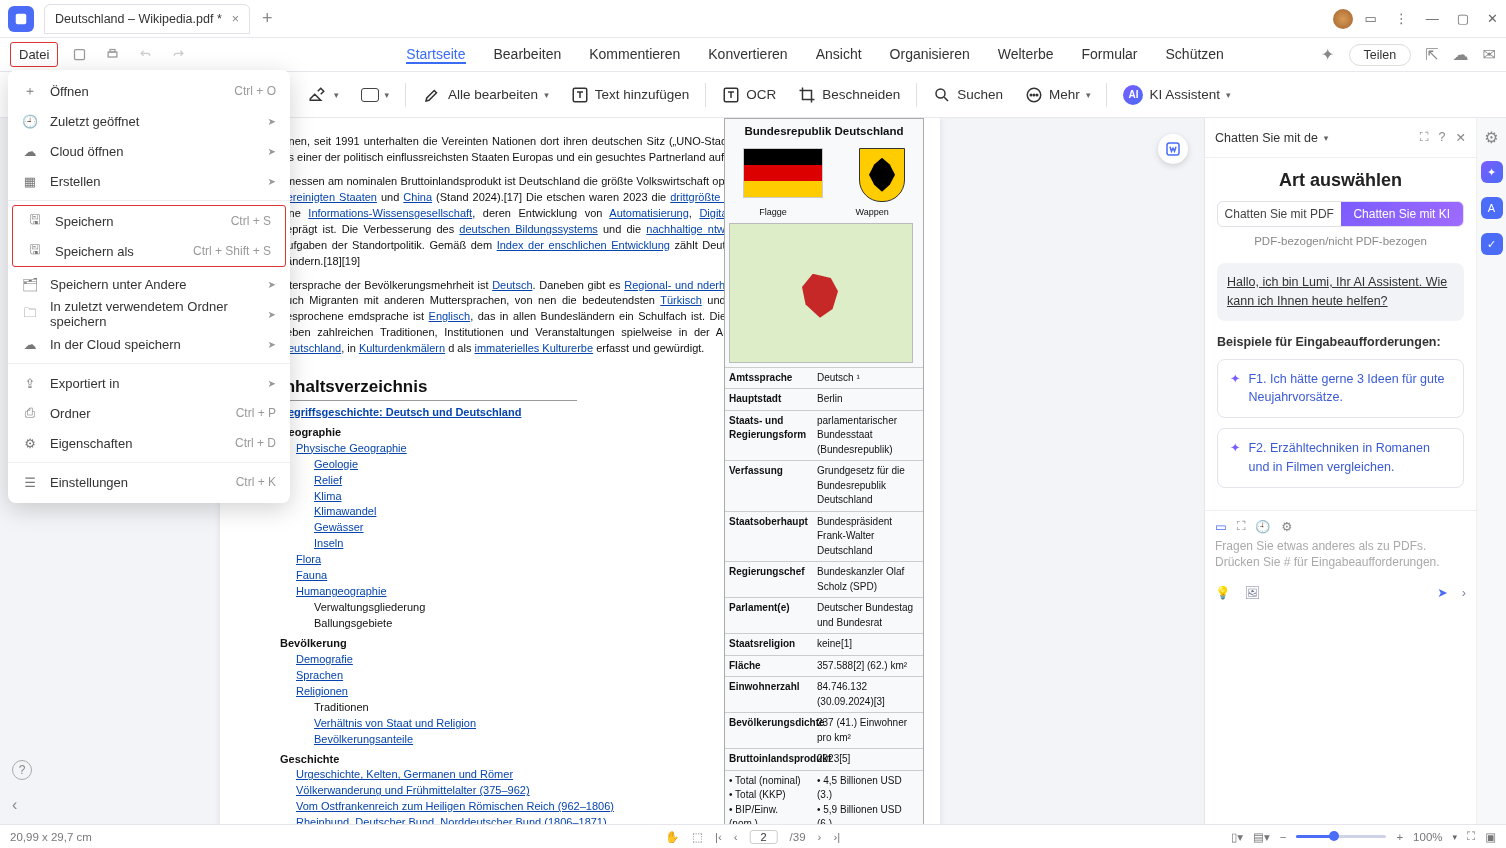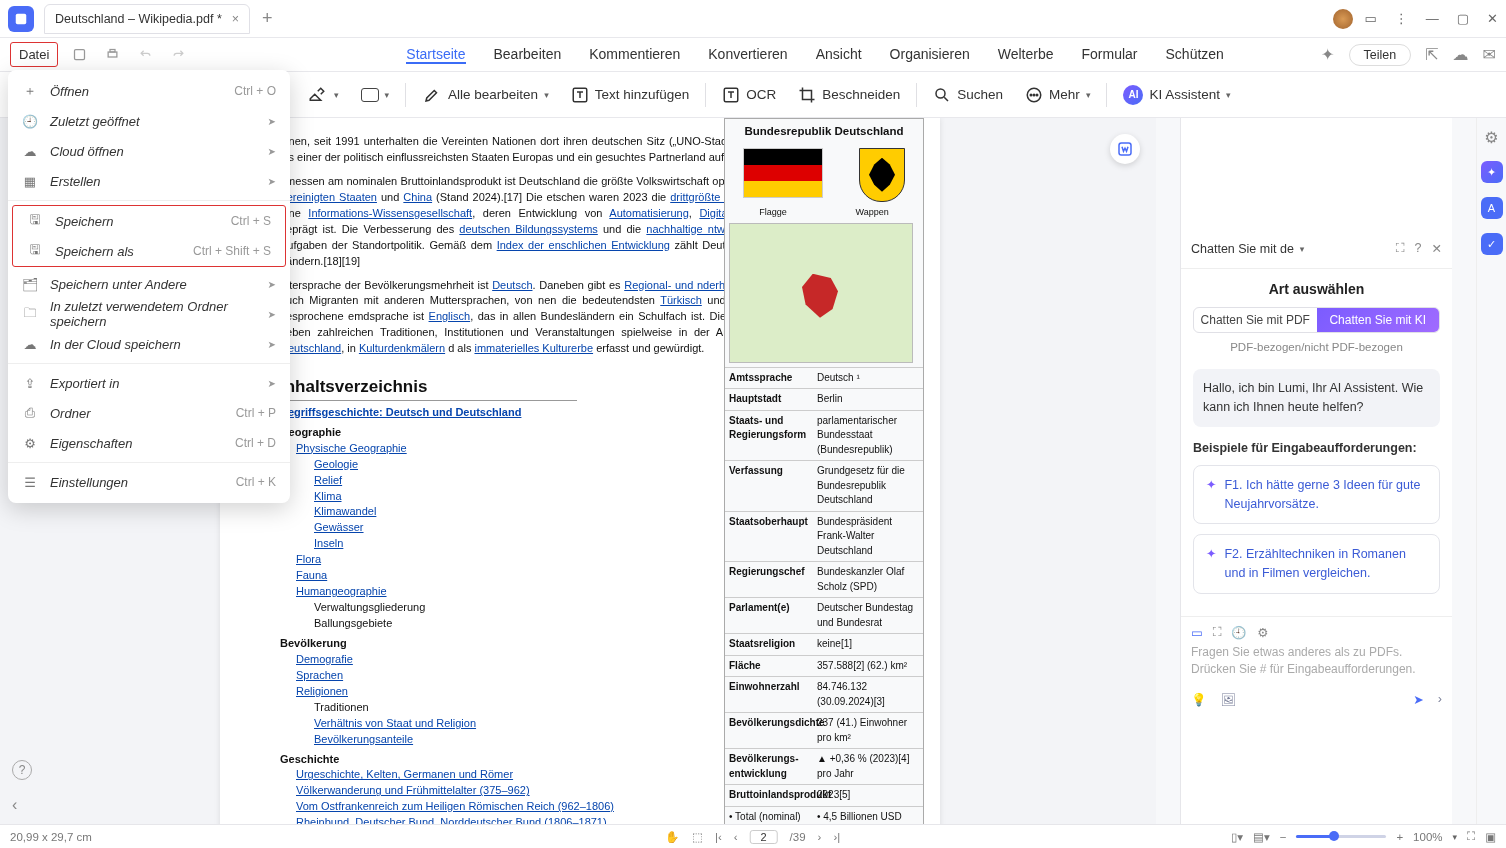--- a/index.html
+++ b/index.html
@@ -29,21 +29,21 @@
 
 
 .ribbon { height: 46px; background: #fff; display: flex; align-items: center; padding: 0 14px 0 300px; gap: 10px; font-size: 13.5px; color: #333; border-bottom: 1px solid #e8e8ec; }
 .ribbon .sep { width: 1px; height: 24px; background: #e0e0e4; }
 .ribbon .itm { display: flex; align-items: center; gap: 6px; padding: 4px 6px; }
 .rect-ic { width: 18px; height: 14px; border: 1.5px solid #444; border-radius: 3px; }
 .ki-ic { width: 20px; height: 20px; border-radius: 50%; background: linear-gradient(135deg,#7b5cff,#4a6cf7); color:#fff; font-size:10px; display:flex; align-items:center; justify-content:center; font-weight:bold;}
 .caret { font-size: 9px; color: #666; }
 
 
-.content { position: absolute; top: 118px; left: 0; right: 0; bottom: 24px; display: flex; gap: 24px; }
+.content { position: absolute; top: 118px; left: 0; right: 0; bottom: 24px; display: flex; }
 .doc-pane { flex: 1; background: #f3f4f7; overflow: hidden; position: relative; }
 .page { position: absolute; left: 220px; top: 0; width: 720px; background: #fff; box-shadow: 0 0 6px rgba(0,0,0,.1); padding: 8px 18px 40px 60px; font-family: Georgia, serif; font-size: 11px; color: #111; line-height: 1.45; }
 .page .para { margin-top: 8px; text-align: justify; }
 .page a { color: #0645ad; text-decoration: underline; }
 .toc-title { font-family: Arial; font-size: 17px; font-weight: 600; margin-top: 18px; border-bottom:1px solid #999; display:inline-block; padding-right:150px;}
 .toc-l0 { font-weight: bold; margin-top: 4px; font-size:11px;}
 .toc-l1 { margin-left: 16px; font-size:11px;}
 .toc-l2 { margin-left: 34px; font-size:11px;}
 .toc-l0 a,.toc-l1 a,.toc-l2 a{ color:#0645ad;}
 .infobox { position:absolute; right:16px; top:0; width:200px; border:1px solid #aaa; background:#f8f9fa; font-size:10px; }
@@ -56,38 +56,38 @@
 .map{width:184px;height:140px;background:#dcedc8;border:1px solid #bbb;position:relative;}
 .map::after{content:"";position:absolute;left:72px;top:50px;width:36px;height:44px;background:#c62828;clip-path:polygon(30% 0,80% 10%,100% 40%,85% 80%,50% 100%,10% 70%,0 30%);}
 .ibrow{display:flex;border-top:1px solid #ccc;}
 .ibrow .k{width:88px;padding:3px 4px;font-weight:bold;}
 .ibrow .v{flex:1;padding:3px 4px;}
 
 
 .file-menu { position: absolute; left: 8px; top: 70px; width: 282px; background: #fff; border-radius: 8px; box-shadow: 0 6px 24px rgba(0,0,0,.18); padding: 6px 0; z-index: 50; }
 .fm-item { display: flex; align-items: center; height: 30px; padding: 0 14px; font-size: 13px; color: #333; gap: 12px; }
 .fm-item .ic { width: 16px; color: #777; text-align:center;}
-.fm-item .lbl { flex: 1; font-style: italic; }
+.fm-item .lbl { flex: 1; }
 .fm-item .sc { color: #999; font-size: 12px; }
 .fm-item .ar { color: #999; font-size: 10px; }
 .fm-hl { border: 1.5px solid #d33; border-radius: 3px; margin: 2px 4px; }
 .fm-sep { height: 1px; background: #eee; margin: 4px 0; }
 
 
-.ai-panel { width: 272px; background: #fff; border-left: 1px solid #e6e6ea; display: flex; flex-direction: column; font-size: 12.5px; justify-content: center; }
+.ai-panel { width: 272px; background: #fff; border-left: 1px solid #e6e6ea; display: flex; flex-direction: column; font-size: 12.5px; }
 .ai-head { height: 40px; display: flex; align-items: center; padding: 0 10px; gap: 8px; border-bottom: 1px solid #eee; }
 .ai-head .dd { display: flex; align-items: center; gap: 6px; color: #333; }
 .ai-head .rt { margin-left: auto; display: flex; gap: 10px; color: #888; }
 .ai-body { padding: 12px; color: #444; overflow:auto;}
-.ai-h2 { text-align: center; font-weight: 600; font-size: 14px; margin-bottom: 10px; color:#222;}
+.ai-h2 { text-align: center; font-weight: 600; font-size: 18px; margin-bottom: 10px; color:#222;}
 .seg { display: flex; border: 1px solid #e0e0e6; border-radius: 6px; overflow: hidden; margin-bottom: 8px; font-size:12px;}
 .seg div { flex: 1; text-align: center; padding: 5px 4px; }
 .seg .sel { background: linear-gradient(135deg,#7b5cff,#a06bff); color: #fff; }
 .ai-mode { text-align: center; color: #888; font-size: 11.5px; margin-bottom: 16px; }
-.ai-msg { background: #f2f3f7; border-radius: 8px; padding: 10px; font-size: 12.5px; line-height: 1.5; margin-bottom: 14px; color:#333;}
+.ai-msg { background: #f2f3f7; border-radius: 8px; padding: 10px; font-size: 12.5px; line-height: 1.5; margin-bottom: 14px; color:#333;text-decoration:underline;}
 .ai-ex-h { font-weight: 600; margin-bottom: 10px; color:#333;}
 .ai-ex { border: 1px solid #e3e4ea; border-radius: 8px; padding: 10px 12px; font-size: 12.5px; color: #3b5bd6; margin-bottom: 10px; line-height:1.5; display:flex; gap:8px;}
 .ai-ex .spark{color:#7b5cff;}
 .ai-input { border-top: 1px solid #eee; padding: 8px 10px; }
 .ai-input .tools { display: flex; gap: 10px; color: #888; margin-bottom:4px;}
 .ai-input .ph { color: #aaa; font-size: 12px; line-height: 1.4; }
 .ai-foot { display: flex; gap: 14px; padding: 6px 10px; color: #7a7f99; align-items:center;}
 .ai-foot .send { margin-left: auto; color: #4a6cf7; }
 
 .side-rail { width: 30px; background: #f7f8fa; border-left:1px solid #eee; display:flex; flex-direction:column; align-items:center; gap:14px; padding-top:10px;}
@@ -380,24 +380,20 @@
               <div class="k">Fläche</div>
               <div class="v">357.588[2] (62.) km²</div>
             </div>
             <div class="ibrow">
               <div class="k">Einwohnerzahl</div>
               <div class="v">84.746.132 (30.09.2024)[3]</div>
             </div>
             <div class="ibrow">
               <div class="k">Bevölkerungsdichte</div>
               <div class="v">237 (41.) Einwohner pro km²</div>
-            </div>
-            <div class="ibrow">
-              <div class="k">Bevölkerungs-entwicklung</div>
-              <div class="v">▲ +0,36 % (2023)[4] pro Jahr</div>
             </div>
             <div class="ibrow">
               <div class="k">Bruttoinlandsprodukt</div>
               <div class="v">2023[5]</div>
             </div>
           </div>
         <div class="ibrow">
             <div class="k" style="width:88px;">
           <div id="bipk" style="font-weight:normal;">• Total (nominal)<br>• Total (KKP)<br>• BIP/Einw. (nom.)<br>• BIP/Einw. (KKP)</div>
             </div>

